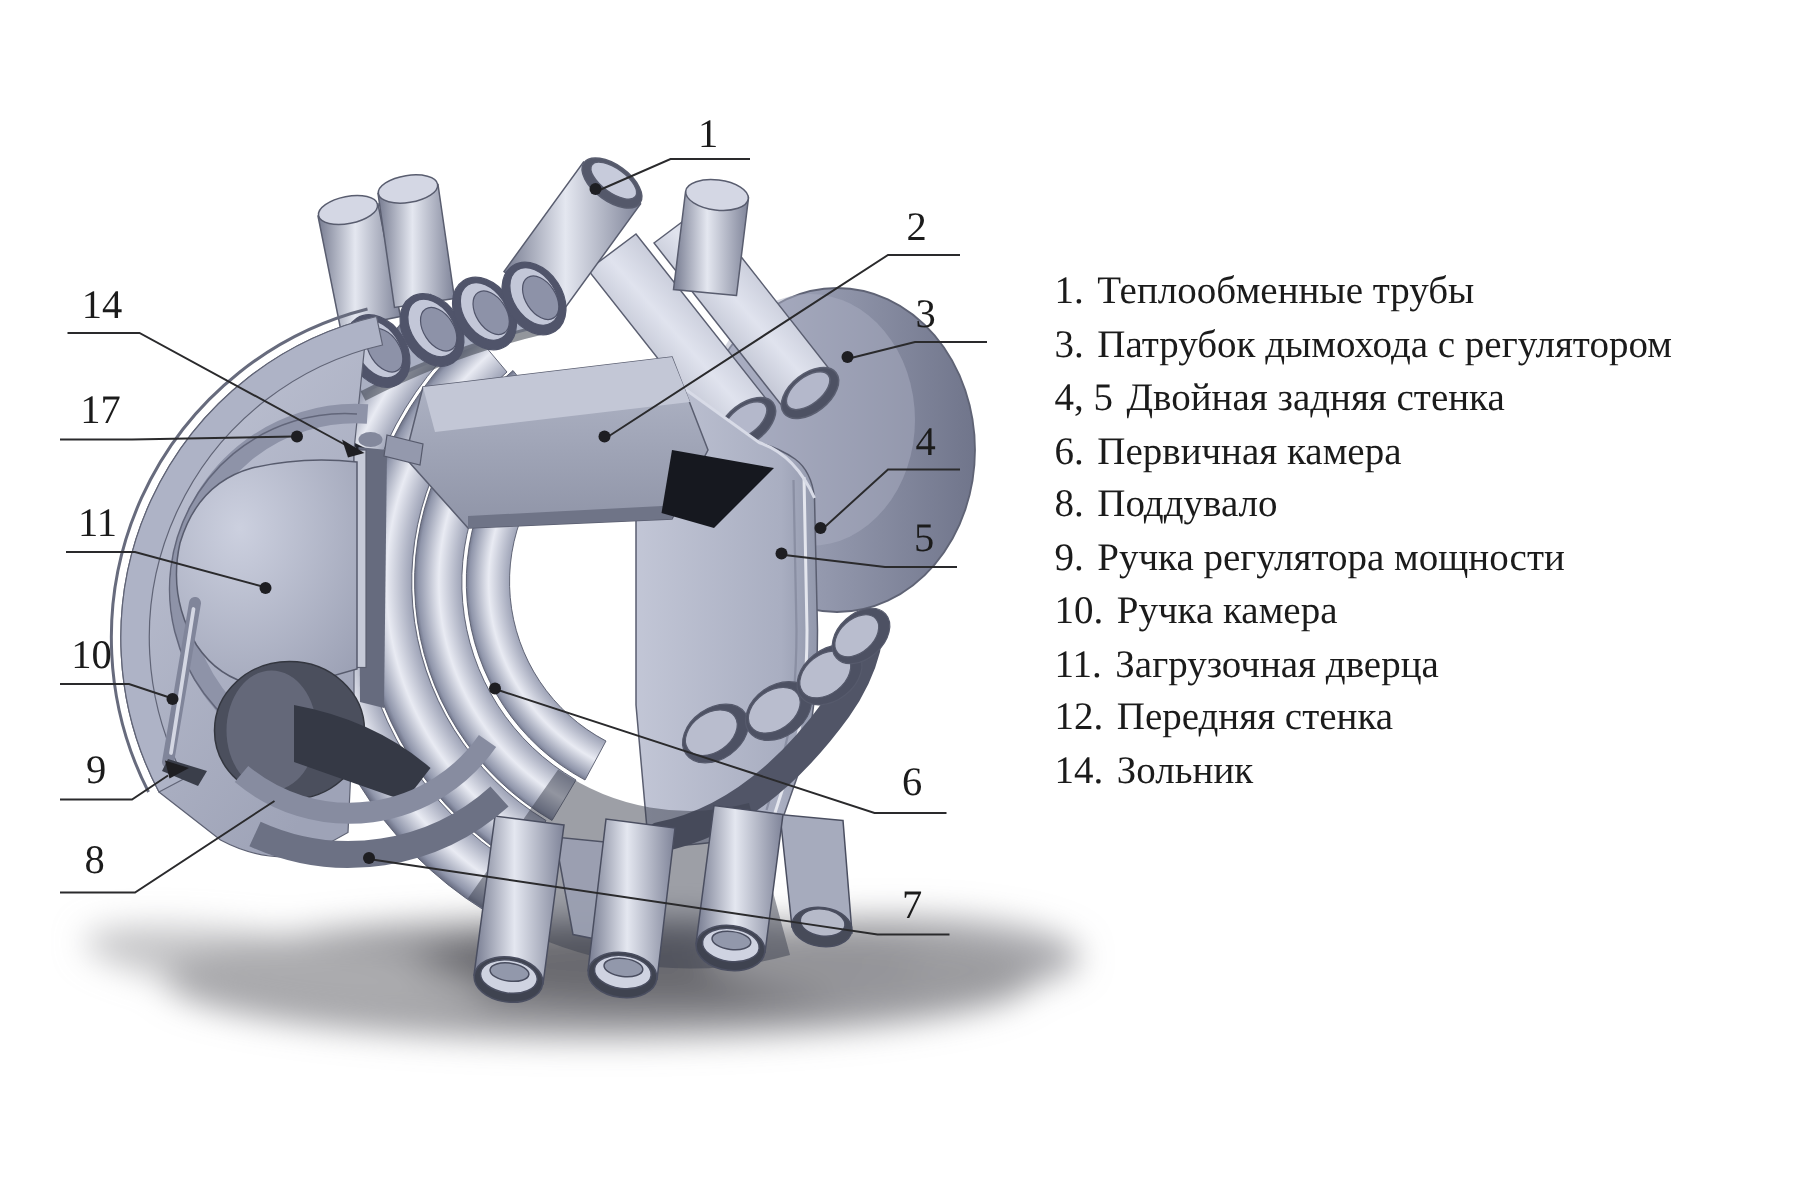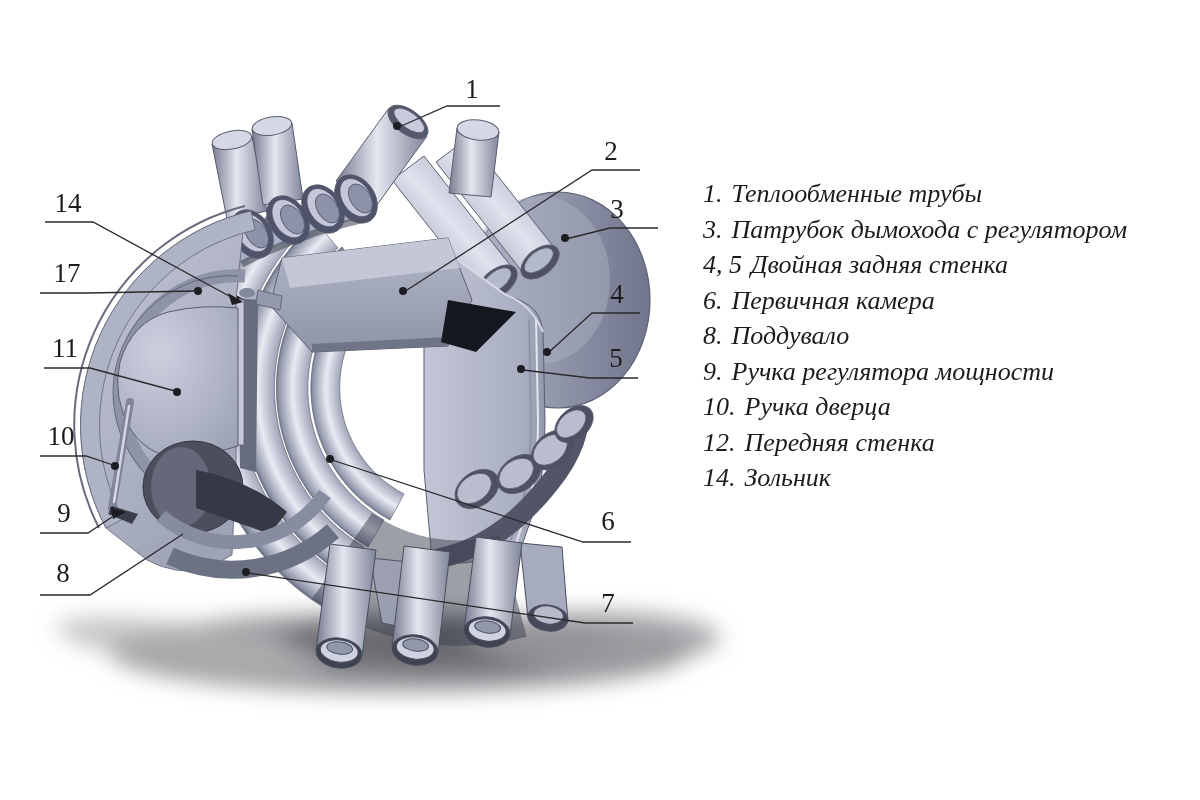--- a/index.html
+++ b/index.html
@@ -1,21 +1,21 @@
 <!DOCTYPE html>
 <html><head>
 <meta charset="utf-8">
 <style>
   html,body{margin:0;padding:0;background:#ffffff;}
   .page{position:relative;width:1200px;height:800px;background:#ffffff;overflow:hidden;
         font-family:"Liberation Serif","DejaVu Serif",serif;color:#1b1b1b;}
   .diagram-svg{position:absolute;left:0;top:0;}
   .callout{position:absolute;transform:translateX(-50%);font-size:27px;line-height:1;
            color:#1b1b1b;white-space:nowrap;}
-  .legend{position:absolute;left:703px;top:176px;margin:0;padding:0;list-style:none;font-style:italic;}
+  .legend{position:absolute;left:703px;top:176px;margin:0;padding:0;list-style:none;}
   .legend li{height:35.5px;font-size:26px;line-height:35.5px;white-space:nowrap;}
   .legend .num{margin-right:9px;}
 </style>
 </head>
 <body>
 
 <div class="page">
 
 <svg class="diagram-svg" width="1200" height="800" viewBox="0 0 1200 800">
   <defs>
@@ -283,18 +283,19 @@
 <div class="callout" style="left:67px;top:260px">17</div>
 <div class="callout" style="left:68px;top:190px">14</div>
 
 <ol class="legend">
   <li><span class="num">1.</span><span class="lbl">Теплообменные трубы</span></li>
   <li><span class="num">3.</span><span class="lbl">Патрубок дымохода с регулятором</span></li>
   <li><span class="num">4, 5</span><span class="lbl">Двойная задняя стенка</span></li>
   <li><span class="num">6.</span><span class="lbl">Первичная камера</span></li>
   <li><span class="num">8.</span><span class="lbl">Поддувало</span></li>
   <li><span class="num">9.</span><span class="lbl">Ручка регулятора мощности</span></li>
-  <li><span class="num">10.</span><span class="lbl">Ручка дверца</span></li>
+  <li><span class="num">10.</span><span class="lbl">Ручка камера</span></li>
+  <li><span class="num">11.</span><span class="lbl">Загрузочная дверца</span></li>
   <li><span class="num">12.</span><span class="lbl">Передняя стенка</span></li>
   <li><span class="num">14.</span><span class="lbl">Зольник</span></li>
 </ol>
 
 </div>
 
 </body></html>

